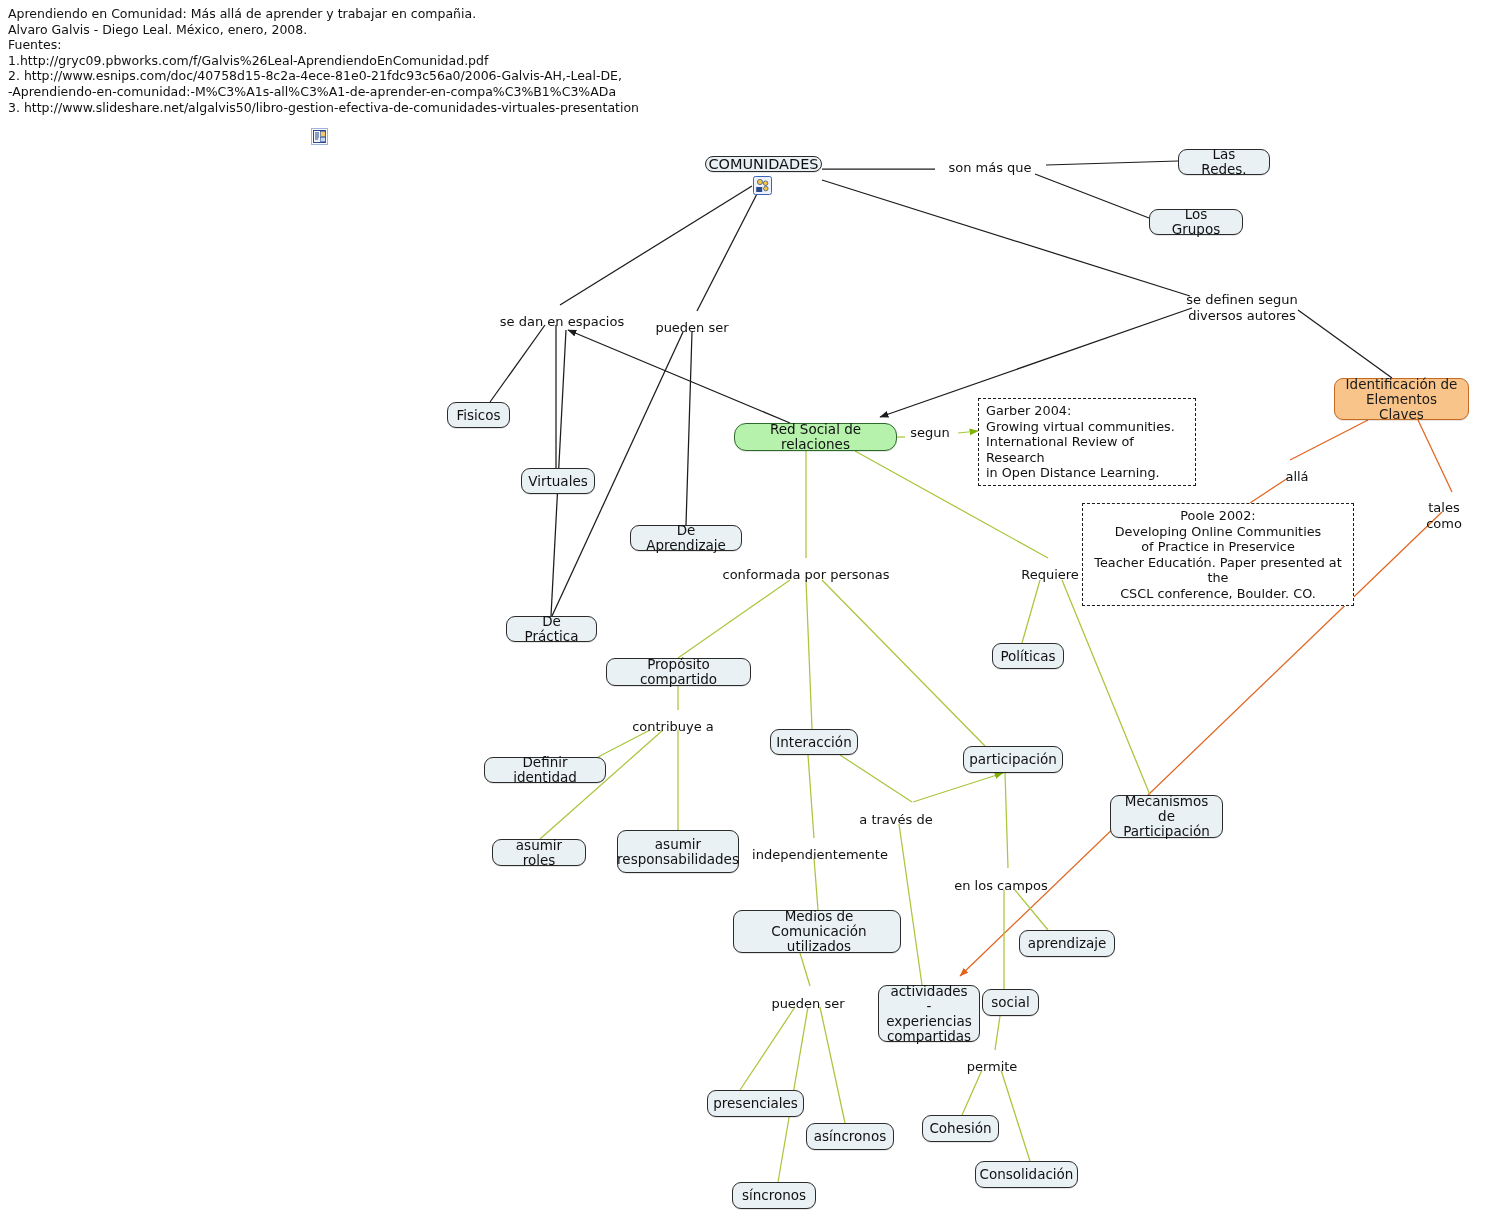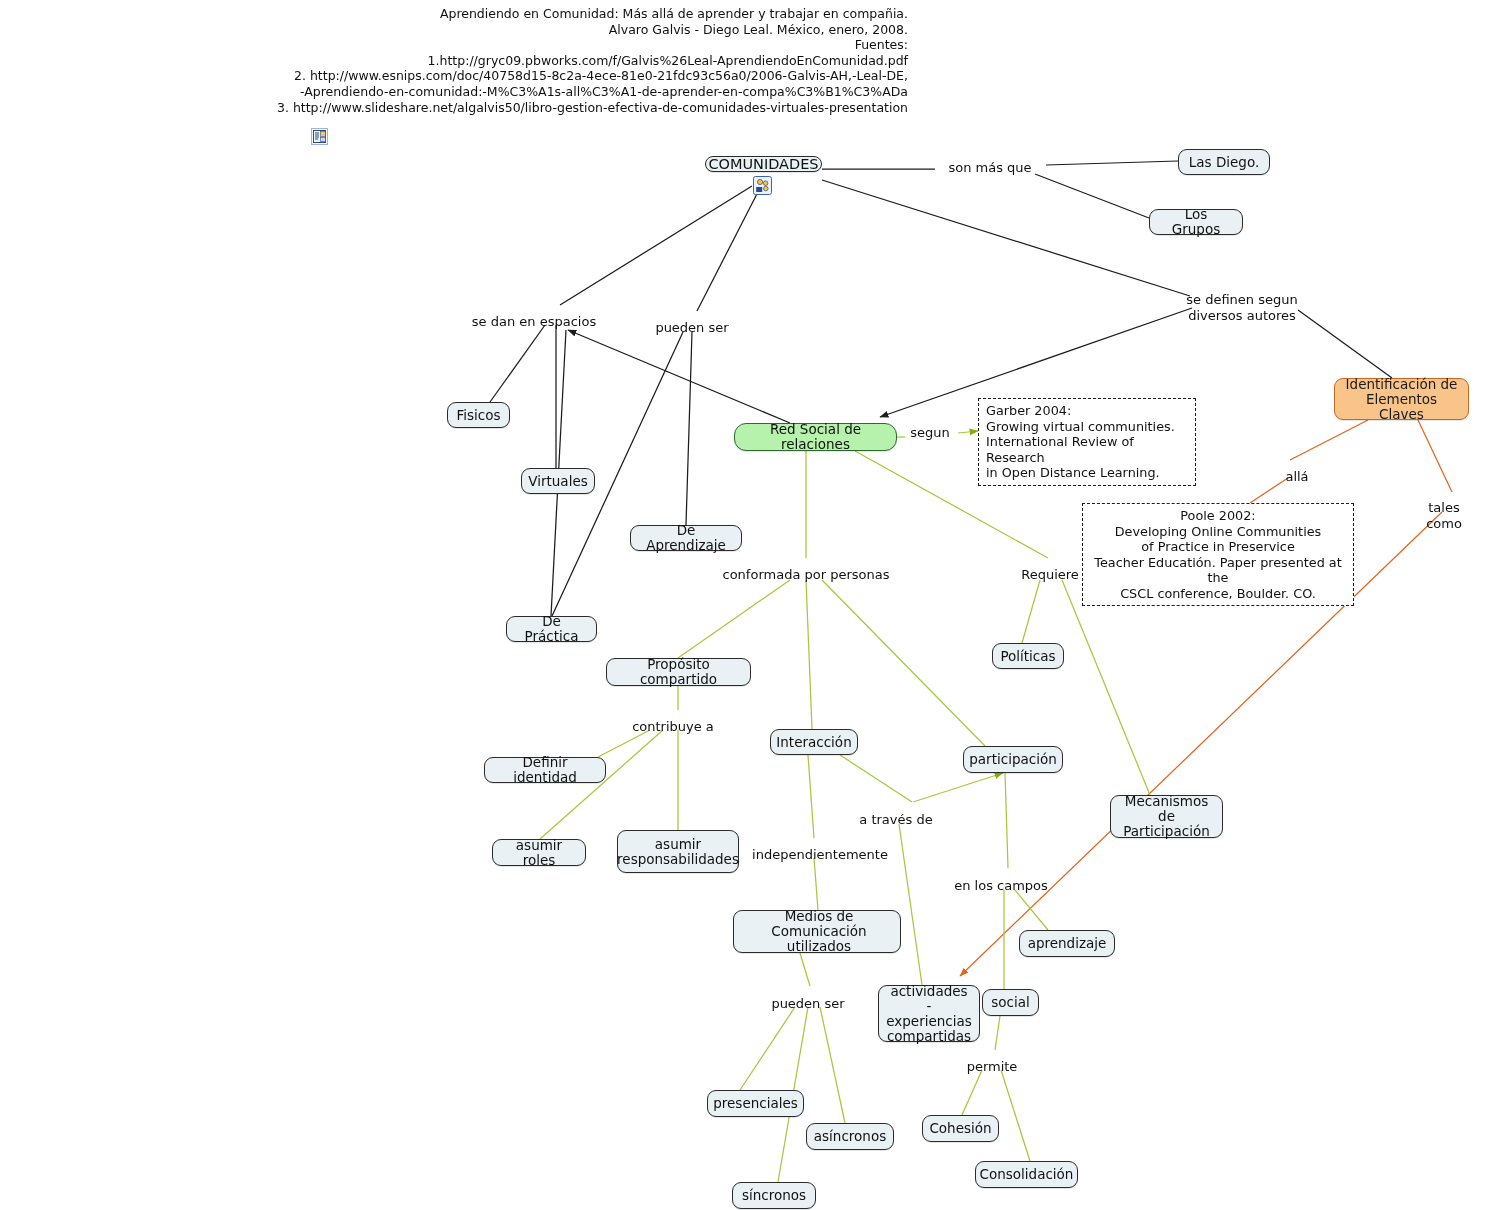--- a/index.html
+++ b/index.html
@@ -19,21 +19,21 @@
   
   #header{
     position:absolute;
     left:8px; top:6px;
     width:900px;
     font-size:12.5px;
     line-height:15.6px;
     color:#111;
     white-space:pre;
   }
-  #header div{white-space:nowrap;text-align:right;}
+  #header div{white-space:nowrap;}
 
   
   #edges{
     position:absolute;
     left:0; top:0;
     width:1487px; height:1210px;
     pointer-events:none;
   }
 
   
@@ -180,21 +180,21 @@
         <polyline points="808,1007 778,1182" fill="none" stroke="#a9c63c" stroke-width="1.25"></polyline>
         <polyline points="820,1007 845,1123" fill="none" stroke="#a9c63c" stroke-width="1.25"></polyline>
         <polyline points="1000,1016 995,1050" fill="none" stroke="#a9c63c" stroke-width="1.25"></polyline>
         <polyline points="982,1070 962,1115" fill="none" stroke="#a9c63c" stroke-width="1.25"></polyline>
         <polyline points="1001,1070 1030,1161" fill="none" stroke="#a9c63c" stroke-width="1.25"></polyline>
       </g>
   </svg>
 
   <div id="node-layer">
       <div class="node big" style="left: 705px; top: 156px; width: 117px; height: 16px;"><span>COMUNIDADES</span></div>
-      <div class="node" style="left: 1178px; top: 149px; width: 92px; height: 26px;"><span>Las Diego.</span></div>
+      <div class="node" style="left: 1178px; top: 149px; width: 92px; height: 26px;"><span>Las Redes.</span></div>
       <div class="node" style="left: 1149px; top: 209px; width: 94px; height: 26px;"><span>Los Grupos</span></div>
       <div class="node" style="left: 447px; top: 402px; width: 63px; height: 26px;"><span>Fisicos</span></div>
       <div class="node" style="left: 521px; top: 468px; width: 74px; height: 26px;"><span>Virtuales</span></div>
       <div class="node" style="left: 630px; top: 525px; width: 112px; height: 26px;"><span>De Aprendizaje</span></div>
       <div class="node" style="left: 506px; top: 616px; width: 91px; height: 26px;"><span>De Práctica</span></div>
       <div class="node green" style="left: 734px; top: 423px; width: 163px; height: 28px; border-radius: 12px;"><span>Red Social de relaciones</span></div>
       <div class="node orange" style="left: 1334px; top: 378px; width: 135px; height: 42px;"><span>Identificación de
 Elementos Claves</span></div>
       <div class="node" style="left: 992px; top: 643px; width: 72px; height: 26px;"><span>Políticas</span></div>
       <div class="node" style="left: 606px; top: 658px; width: 145px; height: 28px;"><span>Propósito compartido</span></div>
@@ -229,21 +229,21 @@
 Developing Online Communities
 of Practice in Preservice
 Teacher Educatión. Paper presented at the
 CSCL conference, Boulder. CO.</span></div>
     </div>
 
   <div id="label-layer">
       <div class="lbl" style="left: 990px; top: 160px;">son más que</div>
       <div class="lbl" style="left: 1242px; top: 292px;">se definen segun
 diversos autores</div>
-      <div class="lbl" style="left: 534px; top: 314px; text-align: right;">se dan en espacios</div>
+      <div class="lbl" style="left: 562px; top: 314px; text-align: right;">se dan en espacios</div>
       <div class="lbl" style="left: 692px; top: 320px;">pueden ser</div>
       <div class="lbl" style="left: 930px; top: 425px;">segun</div>
       <div class="lbl" style="left: 1297px; top: 469px;">allá</div>
       <div class="lbl" style="left: 1444px; top: 500px;">tales como</div>
       <div class="lbl" style="left: 806px; top: 567px;">conformada por personas</div>
       <div class="lbl" style="left: 1050px; top: 567px;">Requiere</div>
       <div class="lbl" style="left: 673px; top: 719px;">contribuye a</div>
       <div class="lbl" style="left: 896px; top: 812px;">a través de</div>
       <div class="lbl" style="left: 820px; top: 847px;">independientemente</div>
       <div class="lbl" style="left: 1001px; top: 878px;">en los campos</div>

